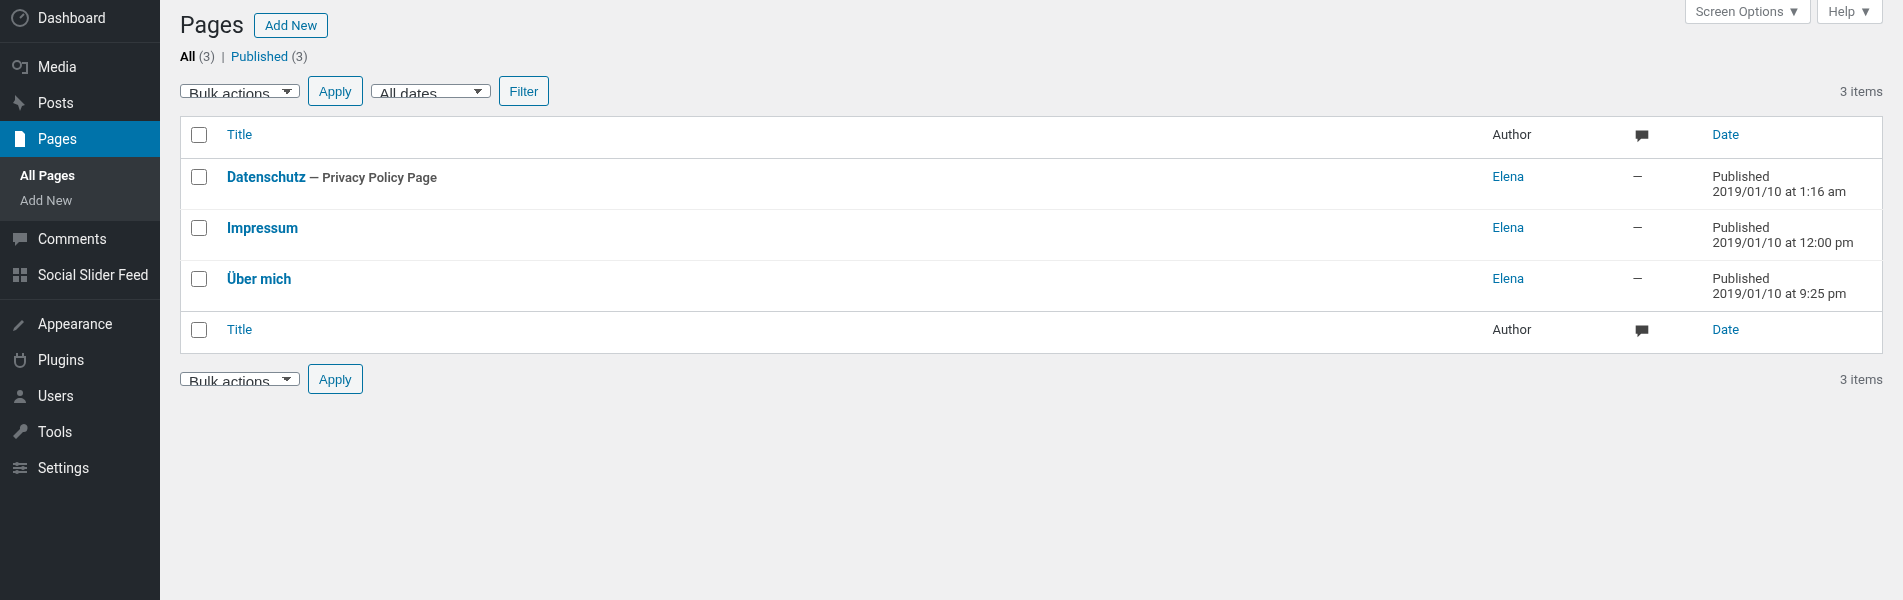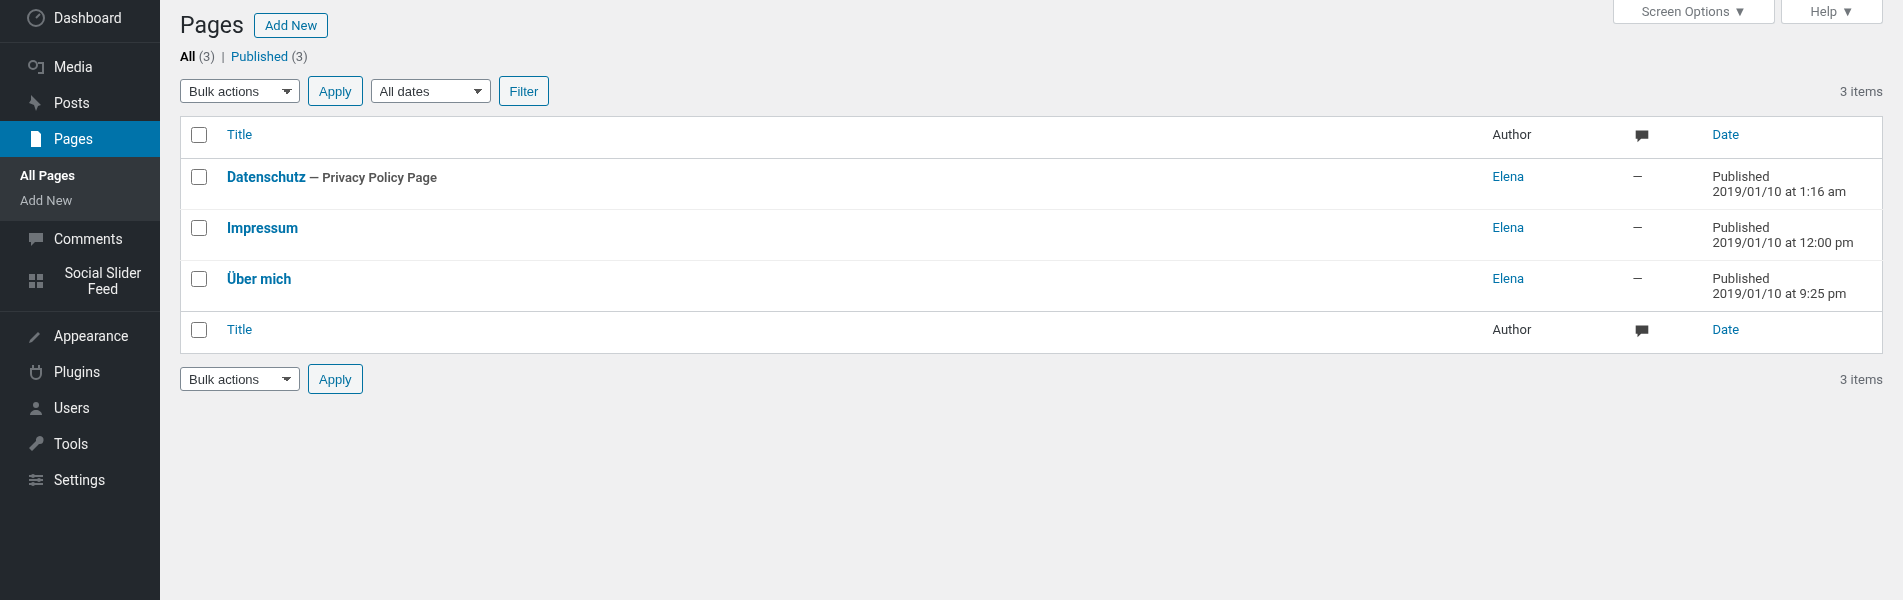--- a/index.html
+++ b/index.html
@@ -11,62 +11,62 @@
   width: 1903px;
   height: 600px;
   overflow: hidden;
 }
 #adminmenu {
   position: fixed; left: 0; top: 0; bottom: 0;
   width: 160px; background: #23282d; color: #eee;
 }
 .menu-item {
   display: flex; align-items: center;
-  padding: 8px 8px 8px 26px;
+  padding: 8px 8px 8px 10px;
   color: #eee; font-size: 14px;
   cursor: pointer;
   text-align: center;
 }
 .menu-item .icon { width: 20px; margin-right: 8px; display: flex; align-items: center; justify-content:center; opacity:.6;}
 .menu-item.current { background: #0073aa; color: #fff; position: relative;}
 .menu-item.current .icon { opacity: 1; }
 .menu-item.current::after {
   content: ""; position: absolute; right: -8px; top: 50%; transform: translateY(-50%);
   border: 8px solid transparent; border-right-color: #f0f0f1;
 }
 .submenu { background: #32373c; padding: 6px 8px 8px; }
 .submenu-item { padding: 5px 12px; color: #b4b9be; font-size: 13px; cursor:pointer;}
 .submenu-item.current { color: #fff; font-weight: 600; }
 #wpbody { margin-left: 160px; padding: 0 20px 0 20px; position:relative;}
 .screen-meta-links { position:absolute; right: 20px; top: 0; display:flex; gap:6px;}
 .screen-meta-links .btn {
   border:1px solid #ccd0d4; border-top:none; background:#fff; color:#72777c;
-  padding: 4px 28px; font-size:13px; cursor:pointer; display:flex; align-items:center; gap:4px;
+  padding: 4px 10px; font-size:13px; cursor:pointer; display:flex; align-items:center; gap:4px;
   border-bottom-left-radius:3px; border-bottom-right-radius:3px;
 }
 .wrap-header { display:flex; align-items:center; padding-top:12px; }
 h1.page-title { font-size: 23px; font-weight:400; color:#23282d; margin-right:10px;}
 .page-title-action {
   border:1px solid #0071a1; color:#0071a1; background:#f3f5f6;
   padding:4px 10px; font-size:13px; border-radius:3px; cursor:pointer;
 }
 .subsubsub { margin-top:10px; font-size:13px; color:#646970;}
 .subsubsub .current { color:#000; font-weight:600;}
 .subsubsub a { color:#0073aa; cursor:pointer; text-decoration:none;}
 .subsubsub .count { color:#646970; font-weight:400;}
 .search-box { position:absolute; right:20px; top:52px; display:flex; gap:6px;}
 .search-box input[type="search"]{ border:1px solid #7e8993; background:#fff; height:30px; width:180px; padding:0 6px;}
 .button {
   border:1px solid #0071a1; color:#0071a1; background:#f3f5f6;
   padding:0 10px; height:30px; font-size:13px; border-radius:3px; cursor:pointer;
 }
 .tablenav { display:flex; align-items:center; margin-top:12px; gap:8px;}
 select {
-  border:1px solid #7e8993; background:#fff; height:24px; min-width:120px;
-  font-size:13px; padding:0 24px 0 8px; border-radius:3px; color:#32373c;
+  border:1px solid #7e8993; background:#fff; height:14px; min-width:120px;
+  font-size:15px; padding:0 24px 0 8px; border-radius:3px; color:#32373c;
   appearance:none; background-image:linear-gradient(45deg,transparent 50%,#555 50%),linear-gradient(135deg,#555 50%,transparent 50%);
   background-position: right 12px center, right 7px center; background-size:5px 5px; background-repeat:no-repeat;
 }
 .tablenav-pages { margin-left:auto; color:#646970; font-size:13px;}
 table.wp-list-table { width:100%; border:1px solid #ccd0d4; background:#fff; border-collapse:collapse; margin-top:10px;padding-left:24px;}
 table.wp-list-table th, table.wp-list-table td { text-align:left; padding:10px 10px; font-size:13px; vertical-align:top;}
 table.wp-list-table thead th, table.wp-list-table tfoot th { border-bottom:1px solid #ccd0d4; color:#32373c; font-weight:400;}
 table.wp-list-table tfoot th { border-top:1px solid #ccd0d4; border-bottom:none;}
 table.wp-list-table tbody tr { border-bottom:1px solid #eee;}
 .col-cb{ width:30px;}

